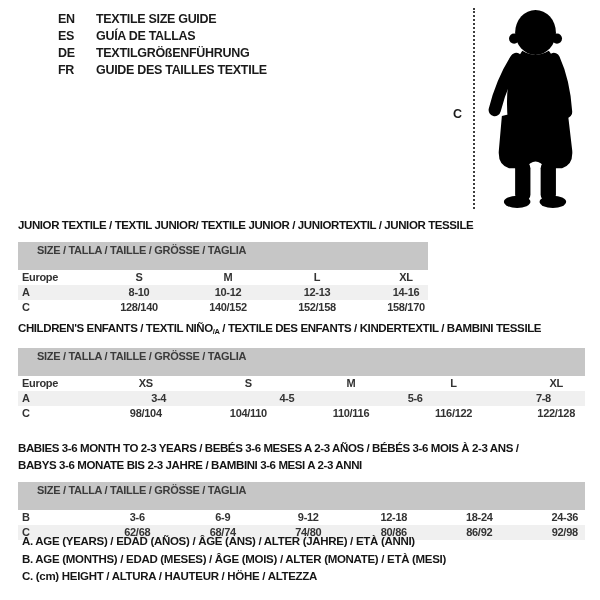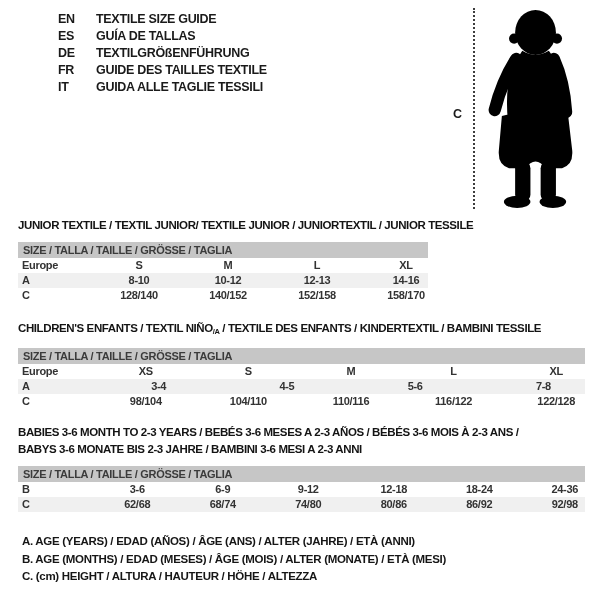--- a/index.html
+++ b/index.html
@@ -19,27 +19,27 @@
   
   .figure{position:absolute;left:445px;top:4px;width:152px;height:212px;}
   .dotted{position:absolute;left:28px;top:4px;height:201px;width:0;border-left:2.5px dotted #3c3c3c;}
   .c-label{position:absolute;left:8px;top:103px;font-weight:700;font-size:12.5px;color:#1a1a1a;}
   .baby-svg{position:absolute;left:38px;top:4px;}
 
   
   .table-section{position:absolute;left:18px;}
   .sec-junior{top:217px;width:410px;}
   .sec-children{top:320px;width:567px;}
-  .sec-babies{top:424px;width:567px;}
+  .sec-babies{top:440px;width:567px;}
   .sec-title{font-weight:700;font-size:11.5px;letter-spacing:-0.4px;line-height:17px;
     color:#141414;white-space:nowrap;margin-bottom:8px;}
   .sec-title .sub{font-size:7.5px;vertical-align:-2px;}
   .tbl{width:100%;}
-  .tbl-bar{height:16px;line-height:16px;background:#c6c6c6;color:#3b3b3b;
-    font-weight:700;font-size:11px;letter-spacing:-0.3px;padding-left:5px;box-sizing:border-box;}
+  .tbl-bar{height:28px;line-height:16px;background:#c6c6c6;color:#3b3b3b;
+    font-weight:700;font-size:11px;letter-spacing:-0.3px;padding-left:19px;box-sizing:border-box;}
   .tbl-row{display:flex;height:15px;line-height:15px;font-weight:700;font-size:11px;
     letter-spacing:-0.3px;color:#333;gap:45px;}
   .tbl-row.shaded{background:#f0f0f0;}
   .row-label{width:54px;padding-left:4px;box-sizing:border-box;text-align:left;}
   .cell{flex:1;text-align:center;}
 
   
   .footnotes{position:absolute;left:22px;top:533px;}
   .footnote{height:17.5px;line-height:17.5px;font-weight:700;font-size:11.5px;
     letter-spacing:-0.3px;color:#161616;white-space:nowrap;}
@@ -58,24 +58,20 @@
         <span class="lang-code">ES</span>
         <span class="lang-label">GUÍA DE TALLAS</span>
       </div>
       <div class="lang-row">
         <span class="lang-code">DE</span>
         <span class="lang-label">TEXTILGRÖßENFÜHRUNG</span>
       </div>
       <div class="lang-row">
         <span class="lang-code">FR</span>
         <span class="lang-label">GUIDE DES TAILLES TEXTILE</span>
-      </div>
-      <div class="lang-row">
-        <span class="lang-code">IT</span>
-        <span class="lang-label">GUIDA ALLE TAGLIE TESSILI</span>
       </div>
     </section>
 
   <div class="figure">
     <span class="c-label">C</span>
     <div class="dotted"></div>
     <svg class="baby-svg" width="102" height="204" viewBox="0 0 95 200" aria-hidden="true">
       <g fill="#000000">
 
         <ellipse cx="49" cy="24" rx="20" ry="22"></ellipse>

